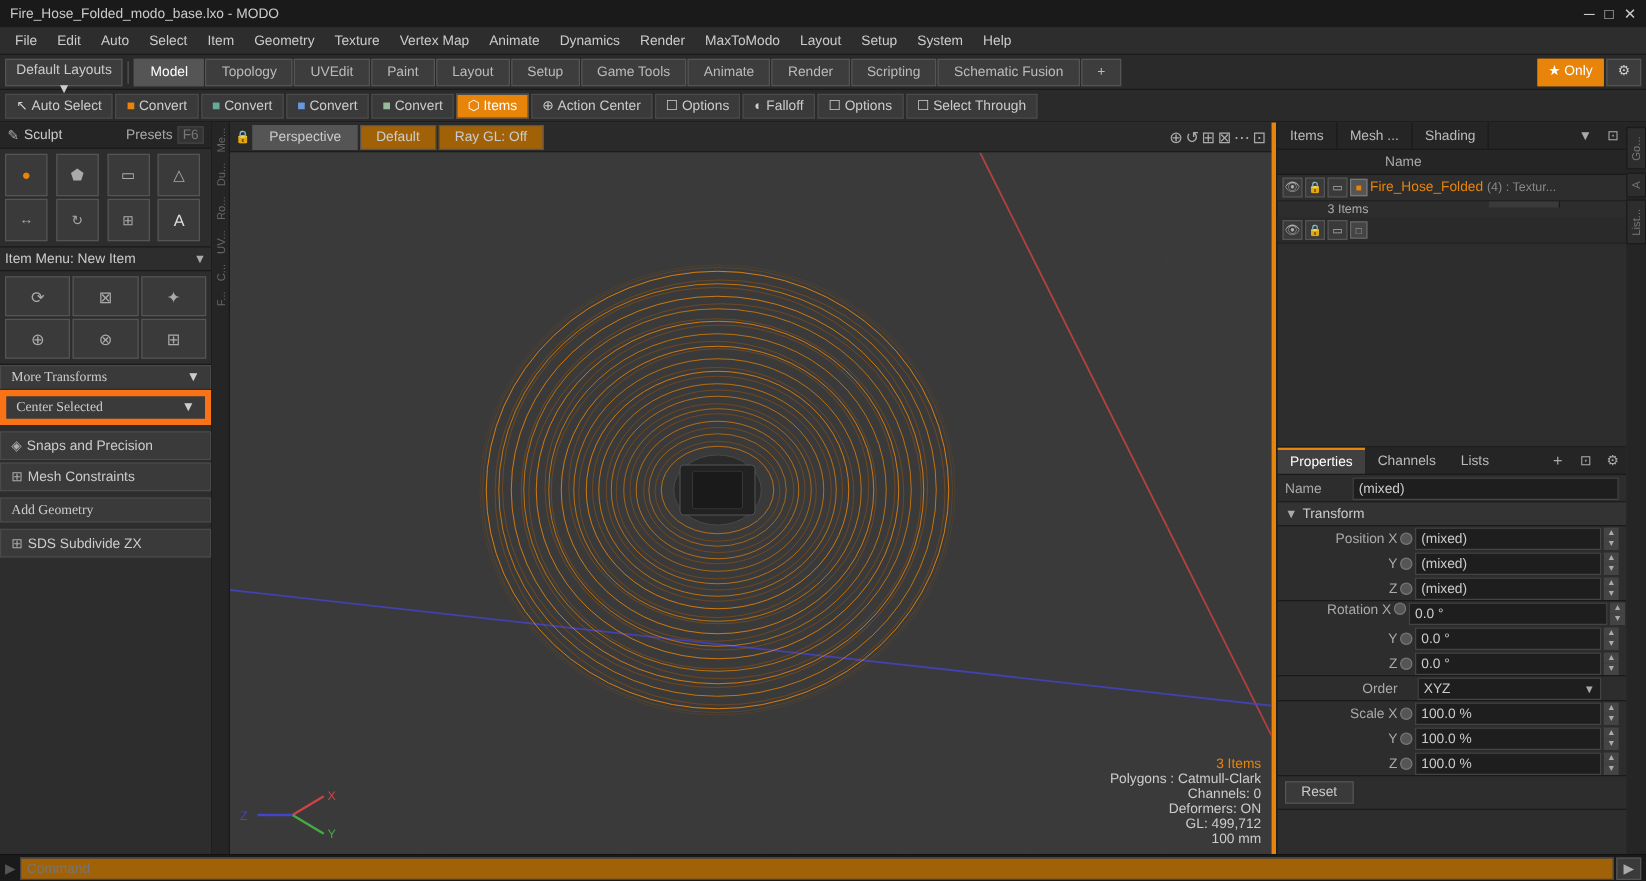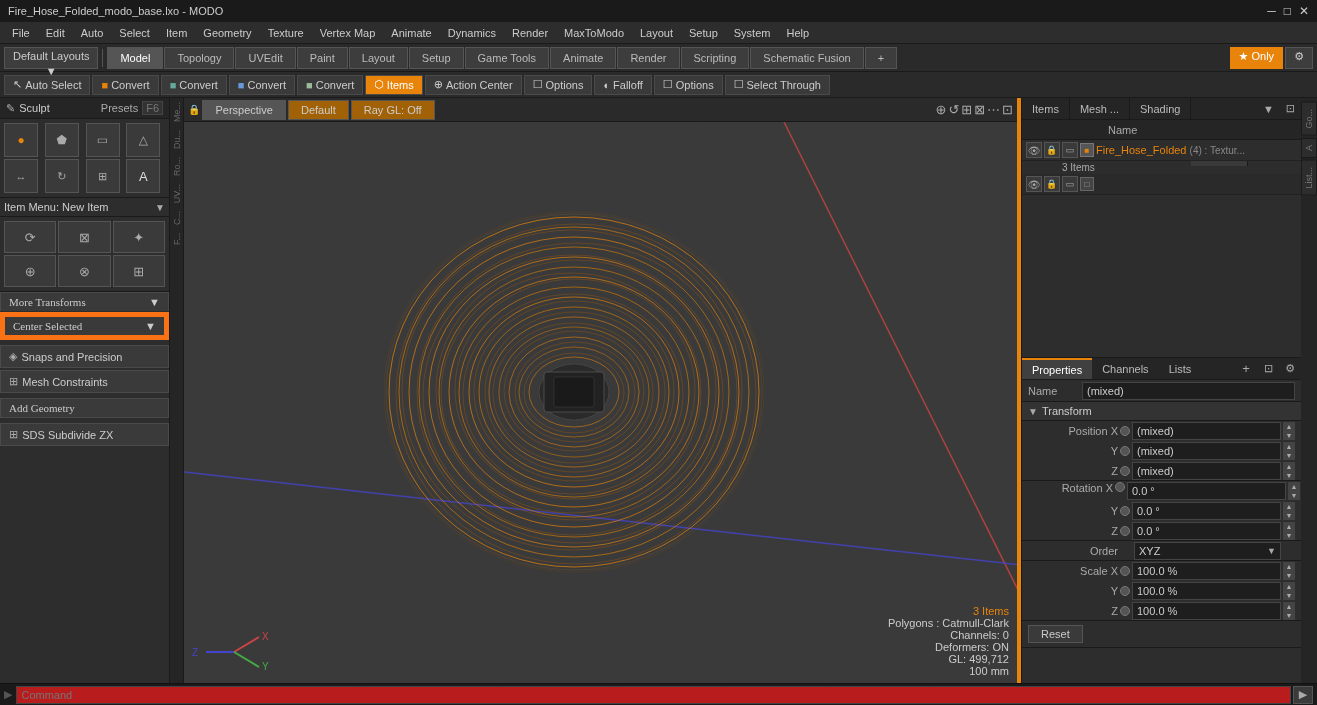--- a/index.html
+++ b/index.html
@@ -581,15 +581,15 @@
 
   <div style="width:16px; background:#252525; display:flex; flex-direction:column; align-items:center; padding:4px 0; gap:2px;">
     <div style="writing-mode:vertical-rl; color:#777; font-size:9px; cursor:pointer; padding:6px 2px; background:#2d2d2d; border:1px solid #1a1a1a; transform:rotate(180deg);">Go...</div>
     <div style="writing-mode:vertical-rl; color:#777; font-size:9px; cursor:pointer; padding:6px 2px; background:#2d2d2d; border:1px solid #1a1a1a; transform:rotate(180deg);">A</div>
     <div style="writing-mode:vertical-rl; color:#777; font-size:9px; cursor:pointer; padding:6px 2px; background:#2d2d2d; border:1px solid #1a1a1a; transform:rotate(180deg);">List...</div>
   </div>
 </div>
 
 <div id="command-bar" style="background:#1a1a1a; height:22px; display:flex; align-items:center; padding:0 4px; border-top:1px solid #111; position:fixed; bottom:0; left:0; right:0;">
   <span style="color:#555; font-size:11px; margin-right:4px;">▶</span>
-  <input class="command-input" style="background: #b91c1c; border: 1px solid rgb(68, 68, 68); color: rgb(204, 204, 204); height: 18px; flex: 1 1 0%; padding: 0px 4px; font-size: 11px; outline: none;" placeholder="Command">
+  <input class="command-input" style="background: #a16207; border: 1px solid rgb(68, 68, 68); color: rgb(204, 204, 204); height: 18px; flex: 1 1 0%; padding: 0px 4px; font-size: 11px; outline: none;" placeholder="Command">
   <button style="background:#3a3a3a; border:1px solid #555; color:#aaa; height:18px; width:20px; font-size:11px; cursor:pointer; margin-left:2px;">▶</button>
 </div>
 
 </body></html>

